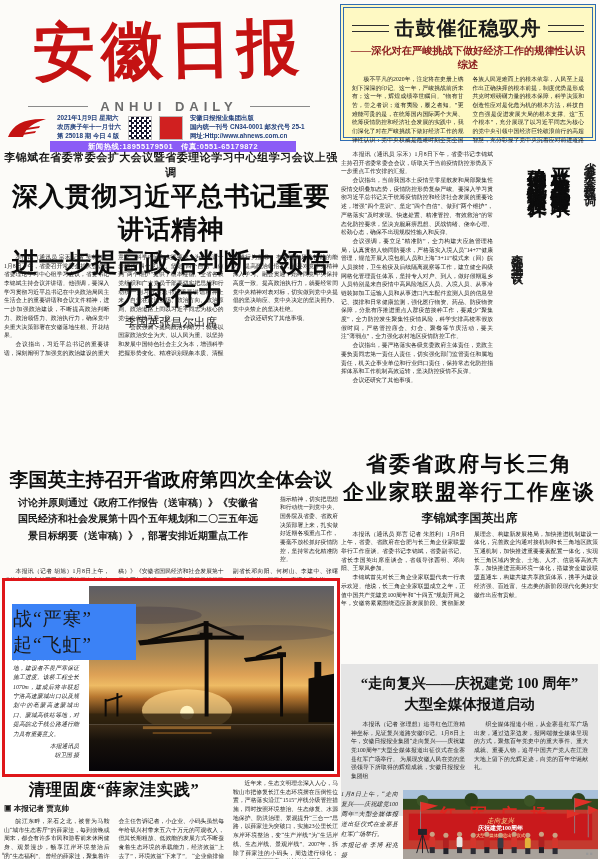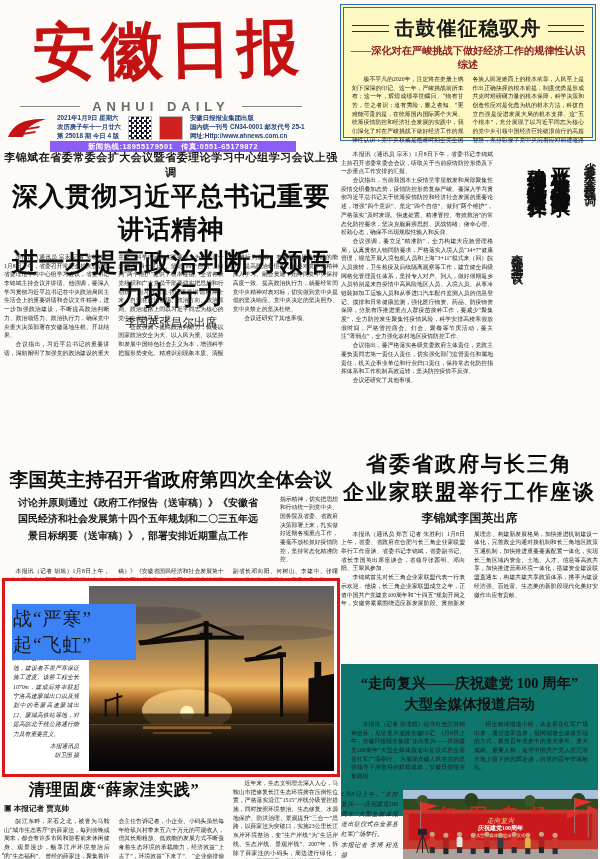--- a/index.html
+++ b/index.html
@@ -2,21 +2,21 @@
 <html><head>
 <meta charset="utf-8">
 <style>
   html,body{margin:0;padding:0;background:#e8e6e0;}
   .page{position:relative;width:600px;height:859px;margin:0 auto;background:#fcfbf8;overflow:hidden;
         font-family:"Liberation Serif",serif;color:#1a1a1a;}
   .abs{position:absolute;}
   
   .brand{left:6px;top:2px;width:326px;height:96px;text-align:center;font-family:"DejaVu Serif",serif;
          font-weight:900;font-size:62px;line-height:96px;color:#c41212;letter-spacing:6px;transform:rotate(-1.2deg);}
-  .enrow{left:20px;top:99px;width:282px;display:flex;align-items:center;gap:12px;color:#6c6c6c;}
+  .enrow{left:28px;top:99px;width:282px;display:flex;align-items:center;gap:12px;color:#6c6c6c;}
   .enrow .ln{flex:1;border-top:1.5px solid #8a8a8a;}
   .enrow .en{font-family:"Liberation Sans",sans-serif;font-weight:bold;font-size:13px;letter-spacing:5px;white-space:nowrap;}
   .inforow{left:6px;top:115px;width:330px;height:25px;display:flex;align-items:center;gap:7px;}
   .dateblk,.pubblk{font-family:"Liberation Sans",sans-serif;font-size:6.4px;line-height:1.4;font-weight:bold;color:#23407c;white-space:nowrap;}
   .qr{width:22px;height:22px;border:1px solid #bbb;
       background-image:repeating-conic-gradient(#15152a 0% 25%, #ffffff 25% 50%);background-size:5px 5px;}
   .qr.red{background-image:radial-gradient(circle at 50% 50%, #d02020 0 3.2px, rgba(0,0,0,0) 3.3px),
           repeating-conic-gradient(#15152a 0% 25%, #ffffff 25% 50%);}
   .hotline{left:50px;top:141px;width:246px;height:11px;background:#8b5cf6;color:#fff;display:flex;align-items:center;
            justify-content:center;font-family:"Liberation Sans",sans-serif;font-size:7.4px;font-weight:bold;letter-spacing:.5px;}
@@ -41,21 +41,21 @@
   .epi-heads{flex:1;writing-mode:vertical-rl;text-orientation:upright;padding-top:2px;}
   .epi-kicker{font-size:12px;font-weight:900;letter-spacing:4px;margin-left:9px;}
   .epi-h{font-family:"Liberation Sans",sans-serif;font-size:19.5px;font-weight:900;letter-spacing:2.5px;line-height:1.2;color:#0c0c0c;}
   .epi-by{font-size:12px;font-weight:900;letter-spacing:3px;margin-top:92px;margin-left:9px;}
   
   .delta{left:341px;top:450px;width:257px;text-align:center;}
   .h2line{font-family:"Liberation Sans",sans-serif;font-size:21px;font-weight:900;line-height:1.35;letter-spacing:2px;color:#0c0c0c;}
   .deltaby{font-size:12px;font-weight:bold;margin:3px 0;}
   .delta-body{margin-top:3px;height:128px;overflow:hidden;column-count:2;column-gap:9px;text-align:justify;}
   
-  .fuxing{left:341px;top:664px;width:257px;height:152px;background:#0f766e;box-sizing:border-box;padding:9px 10px 24px;}
+  .fuxing{left:341px;top:664px;width:257px;height:152px;background:#e5e5e5;box-sizing:border-box;padding:9px 10px 24px;}
   .h3line{font-size:14.5px;font-weight:900;text-align:center;line-height:1.45;color:#111;}
   .fuxing-body{margin-top:5px;height:62px;overflow:hidden;column-count:2;column-gap:9px;}
   
   .ceremony{left:341px;top:790px;width:257px;height:69px;display:flex;gap:5px;}
   .cer-cap{width:57px;font-size:6px;font-style:italic;line-height:1.65;text-align:justify;}
   .cer-credit{display:block;margin-top:2px;font-style:italic;}
   .cer-photo{flex:1;position:relative;overflow:hidden;background:#c43a2e;}
   
   .photoblk{left:2px;top:578px;width:338px;height:199px;border:3px solid #df1619;background:#fff;box-sizing:border-box;}
   .sunset{position:absolute;left:84px;top:5px;width:245px;height:185px;}

